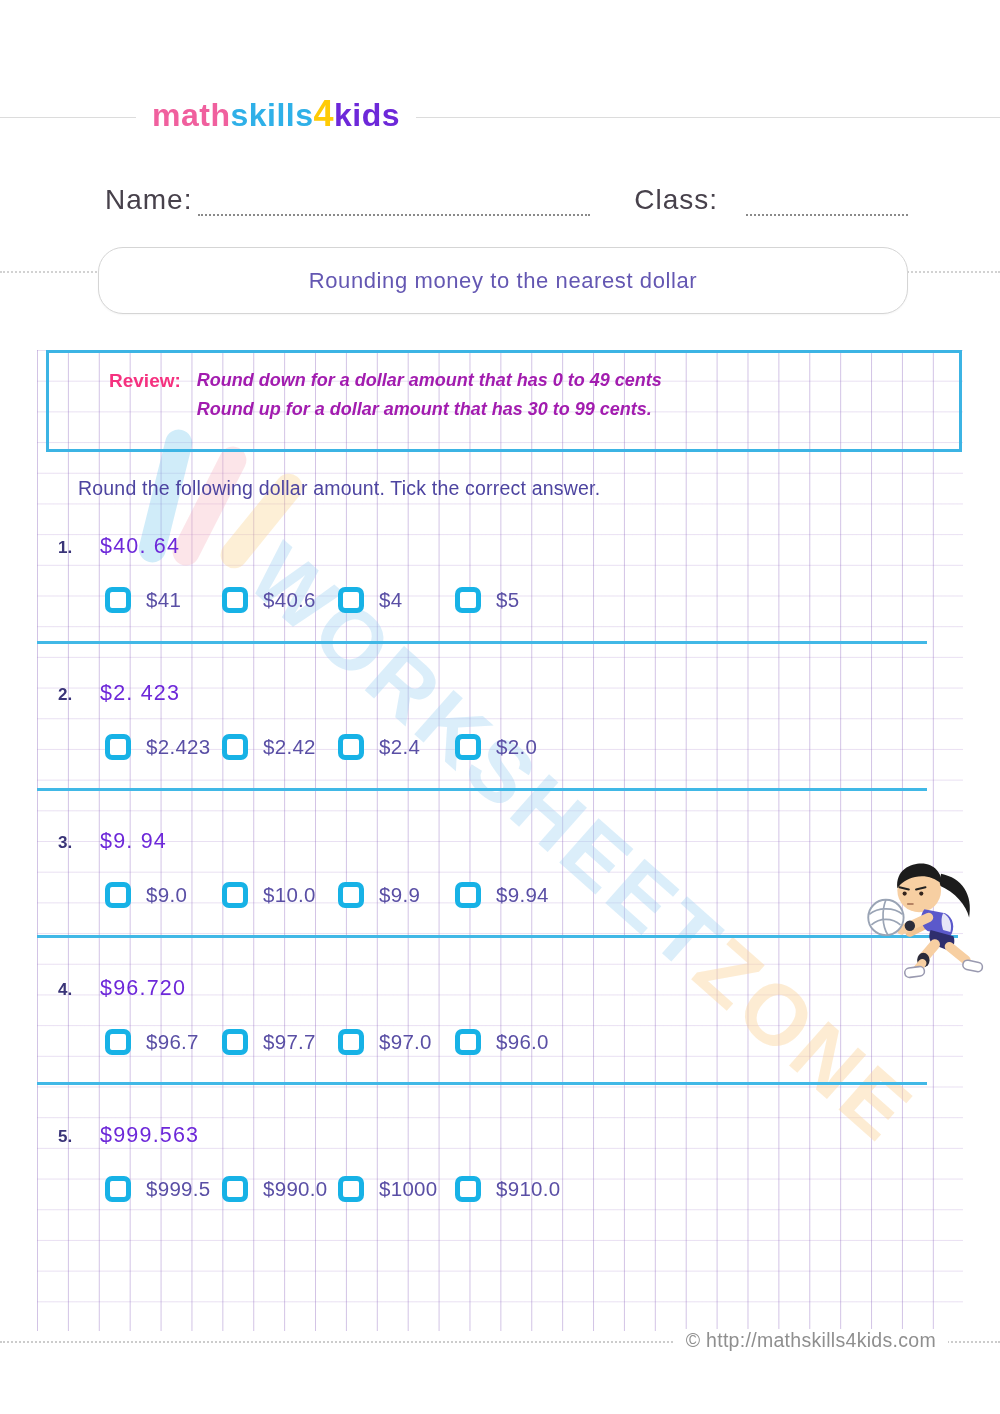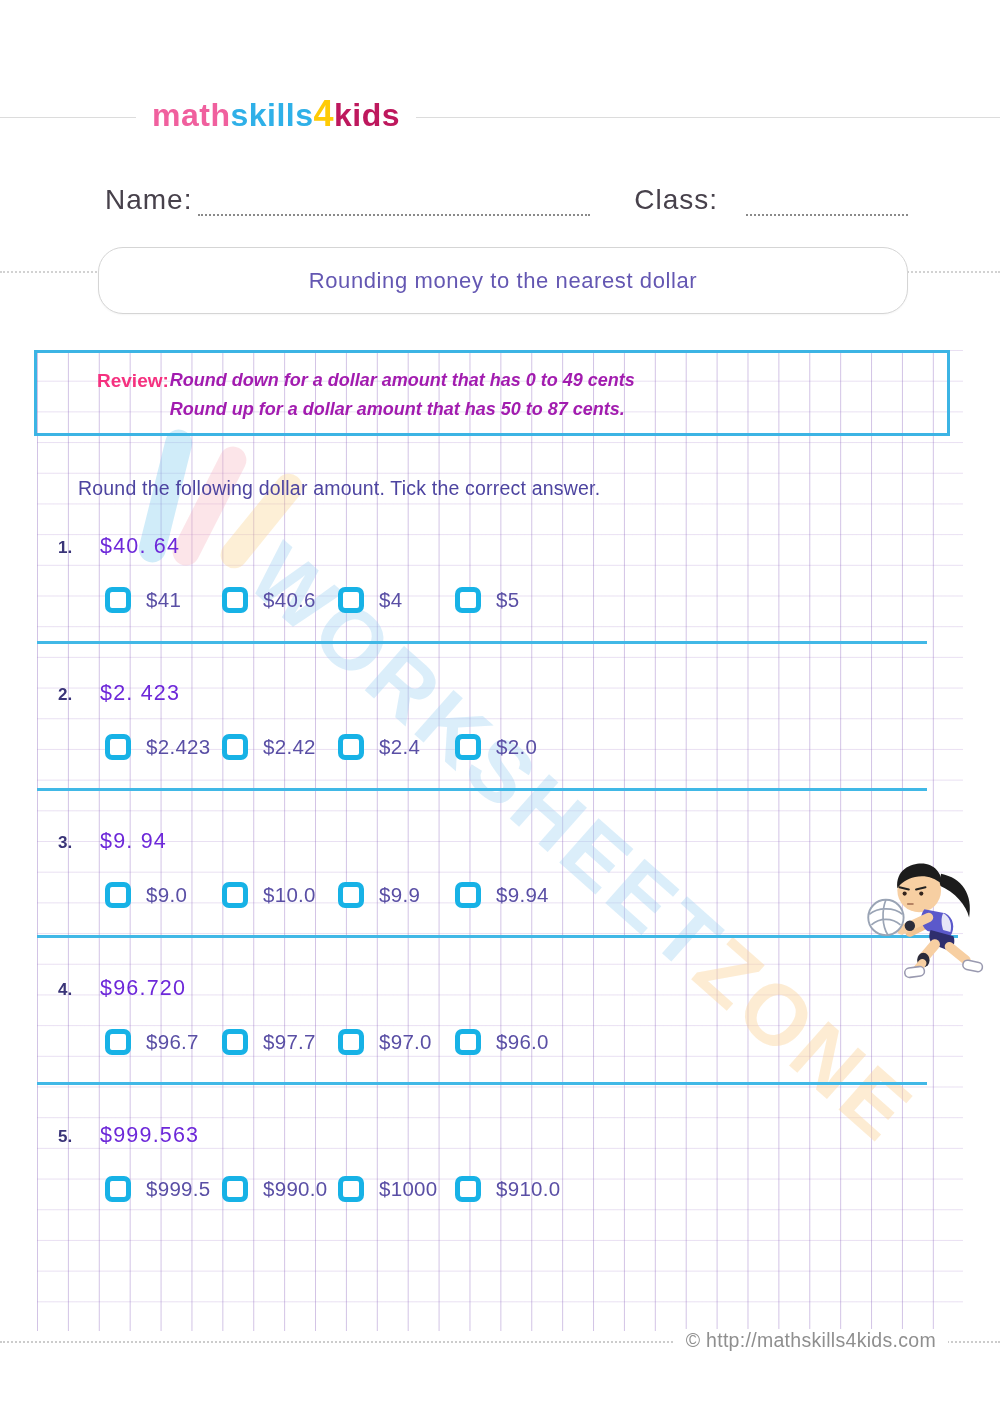--- a/index.html
+++ b/index.html
@@ -12,21 +12,21 @@
   
   .header-rule{ position:absolute; left:0; right:0; top:117px; border-top:1.5px solid #dcdcdc; }
   .logo{
     position:absolute; left:136px; top:93px; background:#fff; padding:0 16px;
     font-size:32px; font-weight:bold; letter-spacing:.5px; white-space:nowrap;
   }
   .logo span{ display:inline-block; }
   .logo-math{ color:#f0609e; }
   .logo-skills{ color:#2fb0e8; }
   .logo-4{ color:#ffcb05; font-size:36px; }
-  .logo-kids{ color:#be185d; }
+  .logo-kids{ color:#6d28d9; }
 
   
   .id-row{
     position:absolute; left:105px; right:92px; top:180px;
     display:flex; align-items:flex-end; height:36px;
     font-size:28px; color:#47414b; letter-spacing:1px;
   }
   .dotline{ border-bottom:2.5px dotted #8a8a8a; height:28px; }
   .dot-name{ flex:1; margin-left:6px; }
   .id-spacer{ width:44px; }
@@ -58,22 +58,22 @@
   .wm-yellow{ left:248px; top:464px; width:27px; height:114px; background:rgba(250,208,138,0.35); transform:rotate(39deg); }
   .wm-text{
     position:absolute; left:296px; top:524px; transform:rotate(41.5deg); transform-origin:0 0;
     font-size:86px; font-weight:bold; letter-spacing:4px; white-space:nowrap; pointer-events:none;
   }
   .wm-part1{ color:rgba(160,211,243,0.38); }
   .wm-part2{ color:rgba(250,213,158,0.45); }
 
   
   .review-box{
-    position:absolute; left:34px; top:350px; width:916px; height:86px;
-    border:3px solid #3cb4e4; display:flex; align-items:flex-start; gap:1px;
+    position:absolute; left:46px; top:350px; width:916px; height:102px;
+    border:3px solid #3cb4e4; display:flex; align-items:flex-start; gap:16px;
     padding:13px 0 0 60px;
   }
   .review-label{ font-size:19px; font-weight:bold; color:#f5317f; line-height:29px; }
   .review-lines{ font-size:18px; font-weight:bold; color:#a21caf; line-height:29px;font-style:italic; }
 
   
   .instruction{ position:absolute; left:78px; top:477px; font-size:19.5px; color:#4d44a0; letter-spacing:.2px; }
 
   
   .question{ position:absolute; left:37px; width:910px; height:100px; }
@@ -130,21 +130,21 @@
   <div class="wm-stroke wm-pink"></div>
   <div class="wm-stroke wm-yellow"></div>
   <div class="wm-text">
     <span class="wm-part1">WORKSHEET</span><span class="wm-part2">ZONE</span>
   </div>
 
   <div class="review-box">
     <span class="review-label">Review:</span>
     <div class="review-lines">
       <div>Round down for a dollar amount that has 0 to 49 cents</div>
-      <div>Round up for a dollar amount that has 50 to 87 cents.</div>
+      <div>Round up for a dollar amount that has 30 to 99 cents.</div>
     </div>
   </div>
 
   <div class="instruction">Round the following dollar amount. Tick the correct answer.</div>
 
   <div class="question" style="top:534px">
     <div class="qhead">
       <span class="qnum">1.</span>
       <span class="qamount">$40. 64</span>
     </div>

